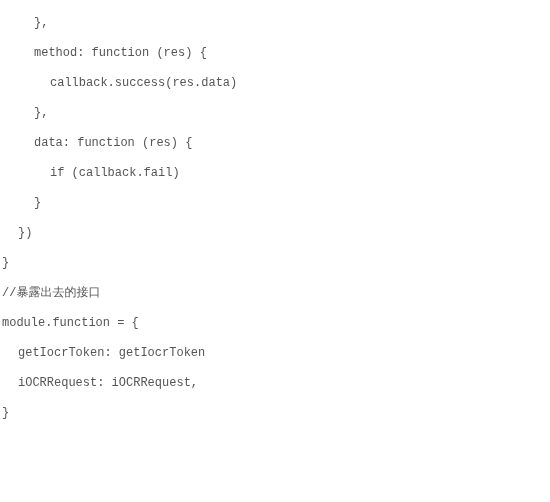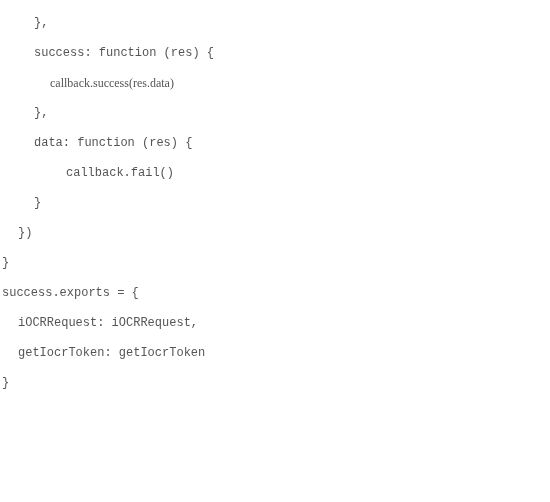--- a/index.html
+++ b/index.html
@@ -15,34 +15,35 @@
       line-height: 2.5;
       padding: 8px 2px;
       width: 550px;
     }
     .code-line {
       white-space: pre;
       display: block;
     }
     .indent-1 { padding-left: 16px; }
     .indent-2 { padding-left: 32px; }
-    .indent-3 { padding-left: 48px; font-family: Liberation Serif, serif; }
+    .indent-3 { padding-left: 48px; }
     .indent-4 { padding-left: 64px; }
     .indent-0 { padding-left: 0; }
   </style>
 </head>
 <body>
 
 <div>
   <span class="code-line indent-2">},</span>
-  <span class="code-line indent-2">success: function (res) {</span>
+  <span class="code-line indent-2">method: function (res) {</span>
   <span class="code-line indent-3">callback.success(res.data)</span>
   <span class="code-line indent-2">},</span>
   <span class="code-line indent-2">data: function (res) {</span>
-  <span class="code-line indent-4">callback.fail()</span>
+  <span class="code-line indent-3">if (callback.fail)</span>
   <span class="code-line indent-2">}</span>
   <span class="code-line indent-1">})</span>
   <span class="code-line indent-0">}</span>
-  <span class="code-line indent-0">success.exports = {</span>
+  <span class="code-line indent-0">//暴露出去的接口</span>
+  <span class="code-line indent-0">module.function = {</span>
+  <span class="code-line indent-1">getIocrToken: getIocrToken</span>
   <span class="code-line indent-1">iOCRRequest: iOCRRequest,</span>
-  <span class="code-line indent-1">getIocrToken: getIocrToken</span>
   <span class="code-line indent-0">}</span>
 </div>
 
 </body></html>

